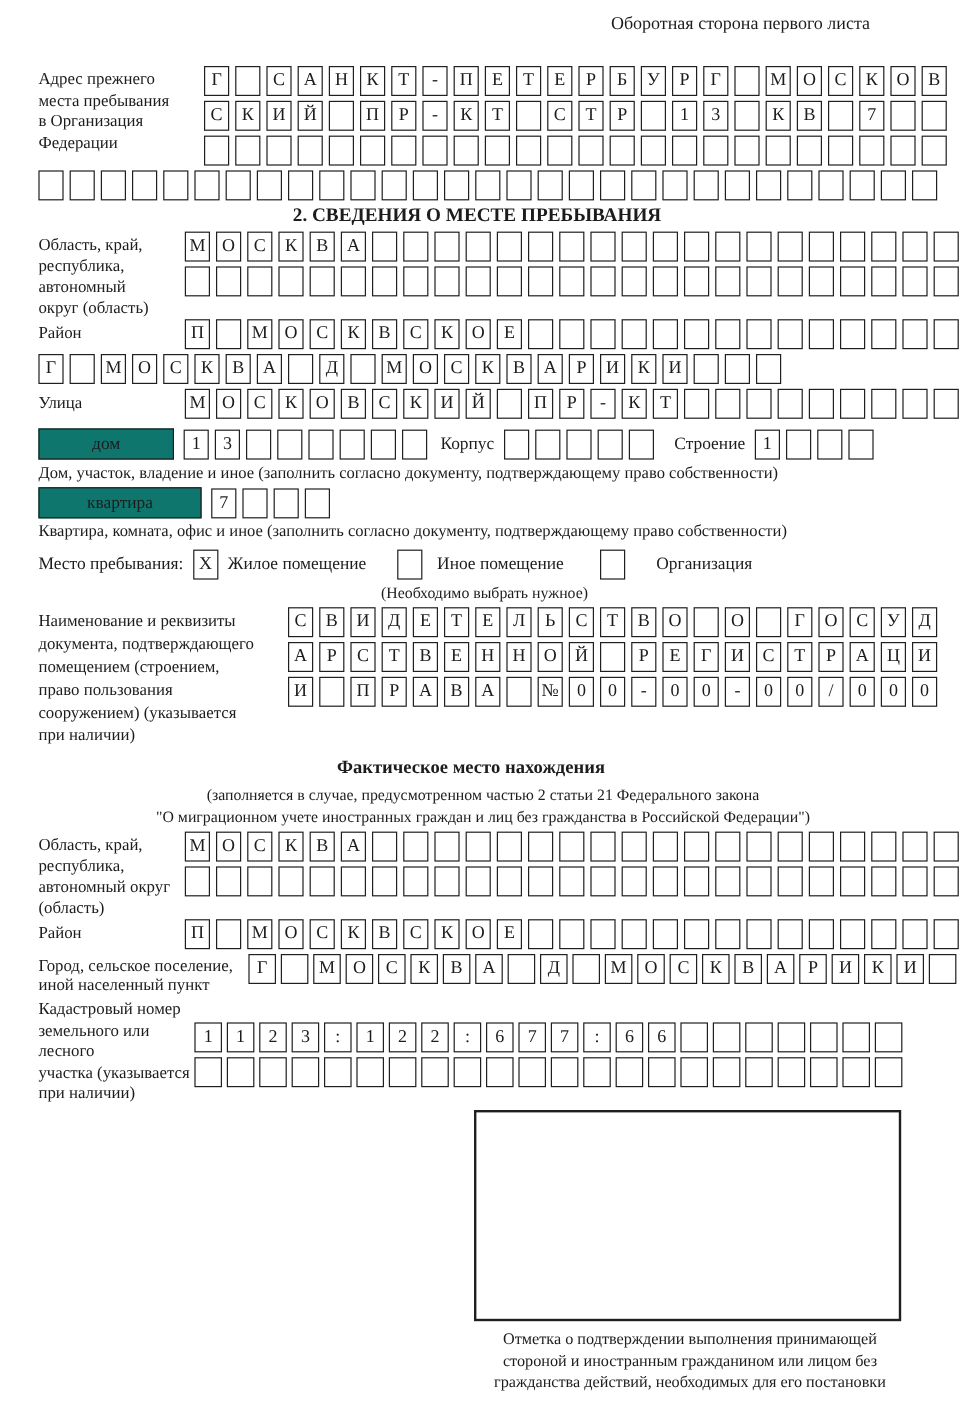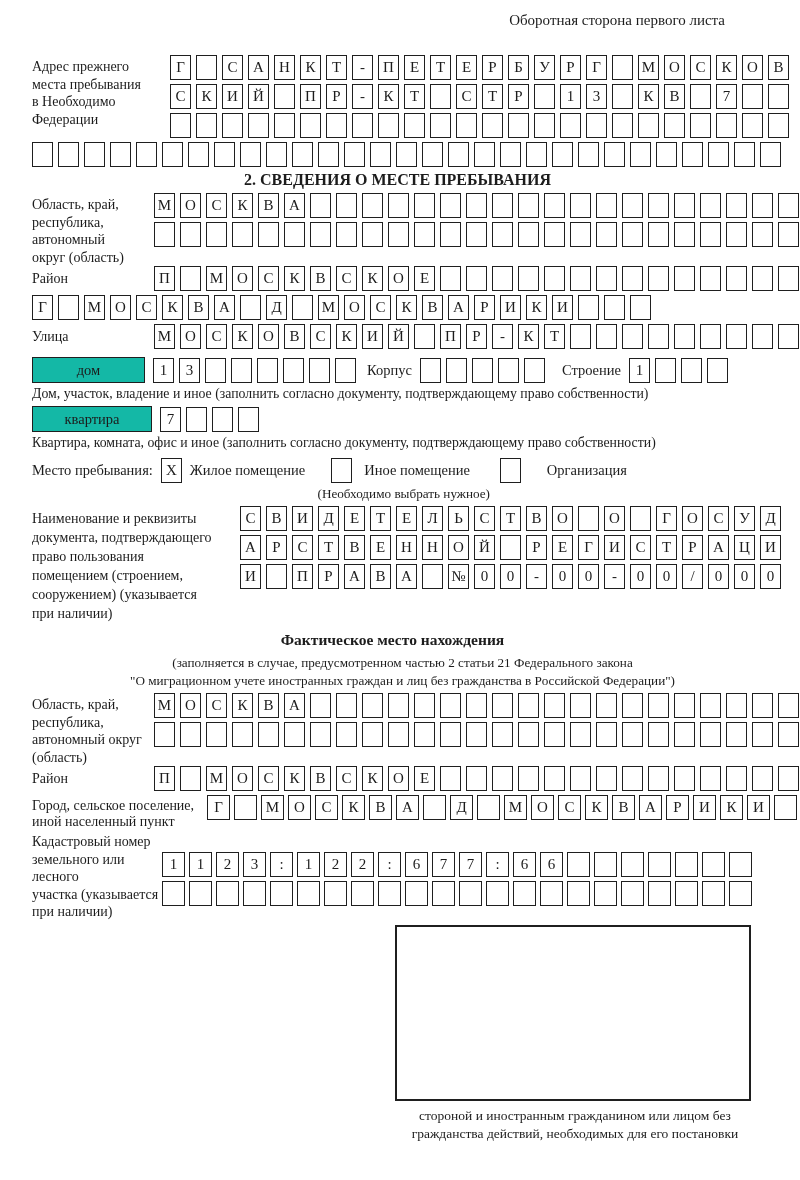--- a/index.html
+++ b/index.html
@@ -24,21 +24,21 @@
   .w138{width:138px;} .w122{width:122px;} .w155{width:155px;} .w208{width:208px;} .w130{width:130px;} .w175{width:175px;}
   .rows{flex:1;}
   .addr{margin-top:26px;}
   .fullrow{margin-top:0;}
   .cnote{font-size:13.2px;text-align:center;margin:1px 0 2px 0;padding-right:10px;}
   .h2{font-size:16px;font-weight:bold;text-align:center;margin:4px 0 4px 0;padding-right:20px;}
   .factitle{font-size:15.5px;font-weight:bold;text-align:center;margin:8px 0 6px 0;padding-right:30px;}
   .lnote{font-size:13.8px;margin:1px 0 3px 0;}
   .boxlabel{
     box-sizing:border-box;flex:none;height:26px;border:1.5px solid #1f1f1f;
-    display:inline-flex;align-items:center;justify-content:center;font-size:14.5px;background:#14b8a6;
+    display:inline-flex;align-items:center;justify-content:center;font-size:14.5px;background:#0f766e;
   }
   .dline{display:flex;align-items:center;margin:3px 0 2px 0;height:28px;}
   .dline .cells{margin-bottom:0;}
   .inl{font-size:14.5px;flex:none;}
   .gap8{width:8px;flex:none;} .gap6{width:6px;flex:none;} .gap12{width:12px;flex:none;} .gap26{width:26px;flex:none;} .gap30{width:30px;flex:none;}
   .mesto{display:flex;align-items:center;margin:6px 0 0 0;height:27px;}
   .mesto .cell{margin-right:0;}
   .nuzhnoe{font-size:13.2px;margin:2px 0 2px 188px;width:270px;text-align:right;}
   .docblock{margin-top:4px;}
   .kadastr .rows{padding-top:22px;}
@@ -54,21 +54,21 @@
 <body>
 
 <div class="page">
 
   <div class="corner">Оборотная сторона первого листа</div>
 
   <div class="frow addr">
     <div class="lbl w138">
       <div>Адрес прежнего</div>
       <div>места пребывания</div>
-      <div>в Необходимо</div>
+      <div>в Организация</div>
       <div>Федерации</div>
     </div>
     <div class="rows">
       <div class="cells">
           <span class="cell">Г</span>
           <span class="cell"></span>
           <span class="cell">С</span>
           <span class="cell">А</span>
           <span class="cell">Н</span>
           <span class="cell">К</span>
@@ -364,21 +364,21 @@
     <div class="cells">
         <span class="cell">1</span>
         <span class="cell"></span>
         <span class="cell"></span>
         <span class="cell"></span>
       </div>
   </div>
   <div class="lnote">Дом, участок, владение и иное (заполнить согласно документу, подтверждающему право собственности)</div>
 
   <div class="dline">
-    <div class="boxlabel" style="width:120px;">квартира</div>
+    <div class="boxlabel" style="width:136px;">квартира</div>
     <div class="gap8"></div>
     <div class="cells">
         <span class="cell">7</span>
         <span class="cell"></span>
         <span class="cell"></span>
         <span class="cell"></span>
       </div>
   </div>
   <div class="lnote">Квартира, комната, офис и иное (заполнить согласно документу, подтверждающему право собственности)</div>
 
@@ -396,22 +396,22 @@
     <span class="cell"></span>
     <div class="gap26"></div>
     <div class="inl">Организация</div>
   </div>
   <div class="nuzhnoe">(Необходимо выбрать нужное)</div>
 
   <div class="frow docblock">
     <div class="lbl w208" style="line-height:19px;">
       <div>Наименование и реквизиты</div>
       <div>документа, подтверждающего</div>
+      <div>помещением (строением,</div>
       <div>право пользования</div>
-      <div>помещением (строением,</div>
       <div>сооружением) (указывается</div>
       <div>при наличии)</div>
     </div>
     <div class="rows">
       <div class="cells">
           <span class="cell">С</span>
           <span class="cell">В</span>
           <span class="cell">И</span>
           <span class="cell">Д</span>
           <span class="cell">Е</span>
@@ -666,18 +666,19 @@
           <span class="cell"></span>
           <span class="cell"></span>
           <span class="cell"></span>
           <span class="cell"></span>
         </div>
     </div>
   </div>
 
   <div class="stampbox"></div>
   <div class="stampcap">
+    <div>Отметка о подтверждении выполнения принимающей</div>
     <div>стороной и иностранным гражданином или лицом без</div>
     <div>гражданства действий, необходимых для его постановки</div>
 
   </div>
 
 </div>
 
 </body></html>

